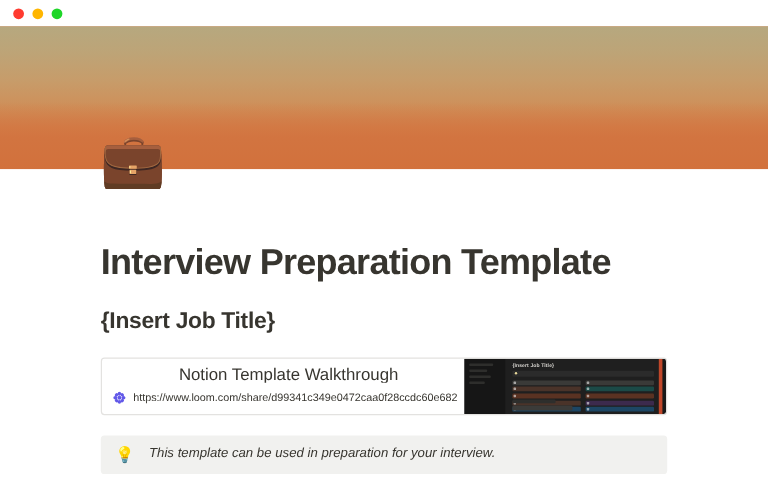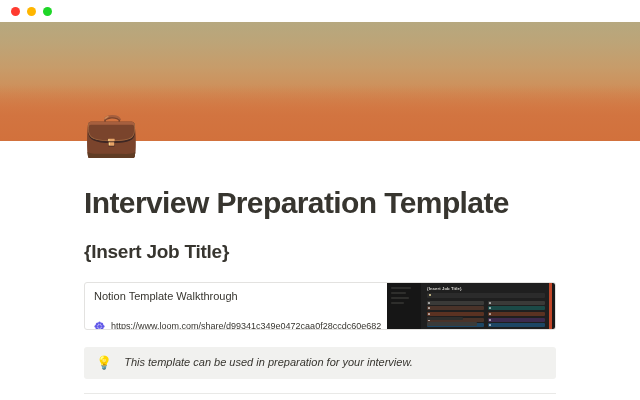--- a/index.html
+++ b/index.html
@@ -82,21 +82,21 @@
 
   
   #page-content {
     position: absolute;
     top: 141px;
     left: 0;
     width: 640px;
     height: 259px;
     background: #ffffff;
     box-sizing: border-box;
-    padding: 0 84px;
+    padding: 16px 84px;
   }
 
   #page-title {
     margin: 0;
     padding-top: 45px;
     font-size: 30px;
     font-weight: bold;
     letter-spacing: -0.6px;
     color: #37352f;
     line-height: 1.1;
@@ -125,31 +125,32 @@
     background: #ffffff;
     cursor: pointer;
   }
   #bookmark-info {
     flex: 1 1 auto;
     padding: 6px 0 0 9px;
     min-width: 0;
     box-sizing: border-box;
   }
   #bookmark-title {
-    font-size: 11px;
+    font-size: 14px;
     color: #37352f;
     line-height: 14px;
     white-space: nowrap;
     overflow: hidden;
     text-overflow: ellipsis;
+    text-align: center;
   }
   #bookmark-link-row {
     display: flex;
     align-items: center;
-    margin-top: 18px;
+    margin-top: 7px;
   }
   #loom-favicon {
     width: 11px;
     height: 11px;
     flex: 0 0 11px;
     margin-right: 6px;
     display: block;
   }
   #bookmark-url {
     font-size: 9px;

